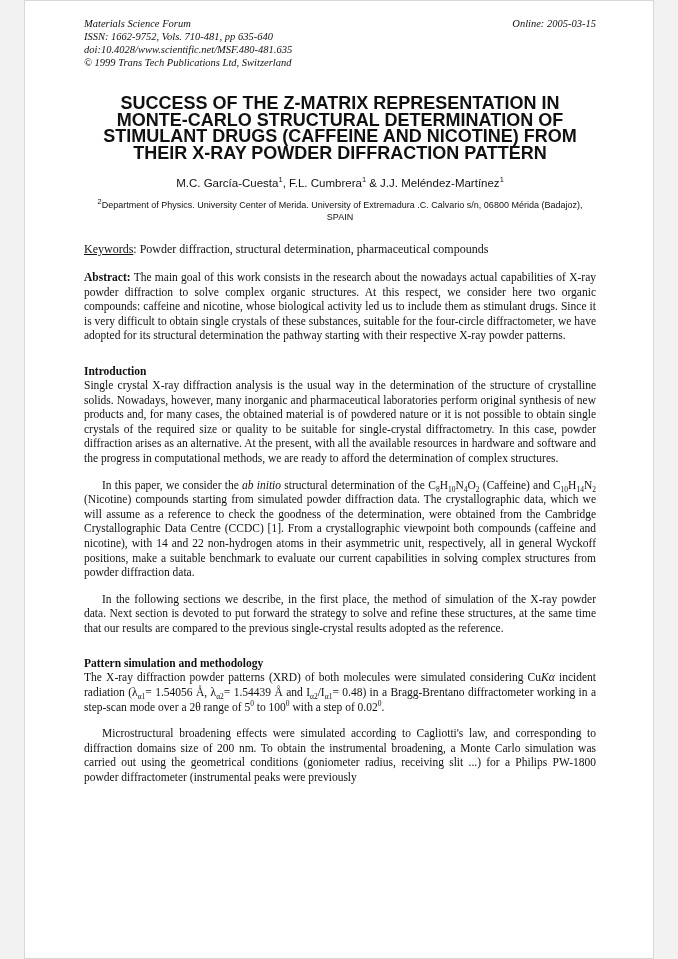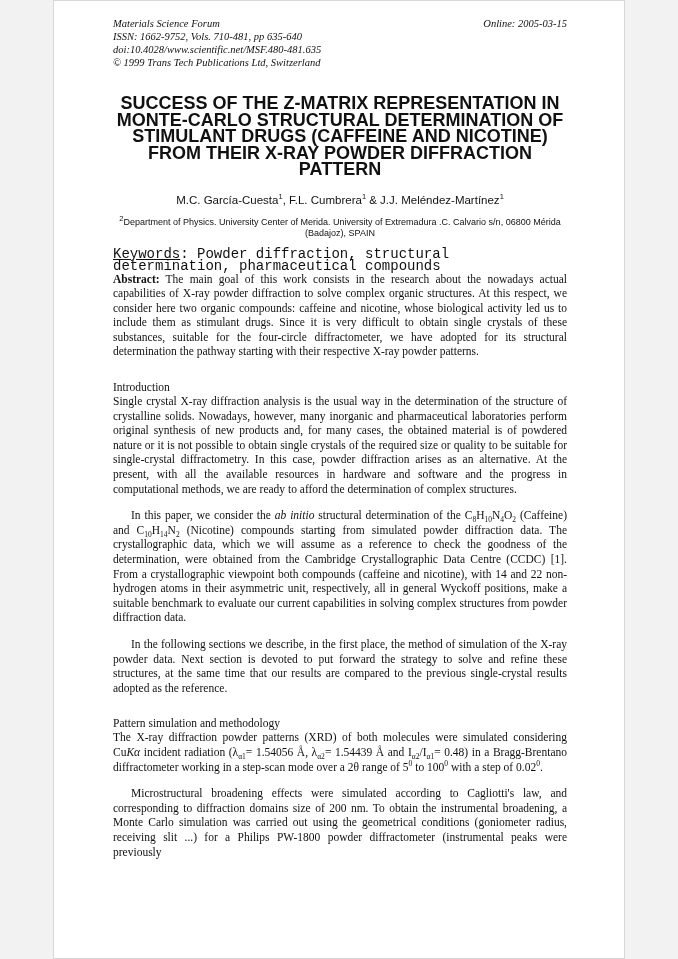--- a/index.html
+++ b/index.html
@@ -1,18 +1,18 @@
 <!DOCTYPE html>
 <html><head>
 <meta charset="utf-8">
 <style>
   html, body { margin: 0; padding: 0; background: #f2f2f2; }
   .page {
     position: relative;
-    width: 572px;
+    width: 630px;
     min-height: 959px;
     margin: 0 auto;
     background: #ffffff;
     border: 1px solid #d8d8d8;
     box-sizing: border-box;
     padding: 16px 57px 40px 59px;
     color: #111;
   }
   
   .hdr { display: flex; justify-content: space-between; align-items: flex-start;
@@ -39,29 +39,29 @@
   .affils {
     margin: 9px auto 0 auto;
     max-width: 486px;
     text-align: center;
     font-family: "Liberation Sans", sans-serif;
     font-size: 9px;
     line-height: 11.5px;
   }
   .affils .aff { margin-bottom: 1px; }
   .keywords {
-    margin-top: 8px;
-    font-family: Liberation Mono, monospace;
-    font-size: 14px;
+    margin-top: 20px;
+    font-family: Liberation Serif, serif;
+    font-size: 12px;
     line-height: 12px;
   }
   
   .body-text { font-family: "Liberation Serif", serif; font-size: 11.5px; line-height: 14.6px; text-align: justify; }
-  .abstract { }
-  .sec-head { font-family: "Liberation Serif", serif; font-weight: normal; font-size: 11.5px; margin-top: 22px; }
+  .abstract { margin-top: 15px; }
+  .sec-head { font-family: "Liberation Serif", serif; font-weight: bold; font-size: 11.5px; margin-top: 22px; }
   .para { margin-top: 12px; }
   .first-para { margin-top: 1px; }
   .indent { text-indent: 18px; }
   sup { font-size: 7.5px; vertical-align: super; line-height: 0; }
   sub { font-size: 7.5px; vertical-align: sub; line-height: 0; }
   .seg-b { font-weight: bold; }
   .seg-i { font-style: italic; }
   .seg-u { text-decoration: underline; }
   .seg-link { text-decoration: underline; color: #111; cursor: pointer; }
 </style>

